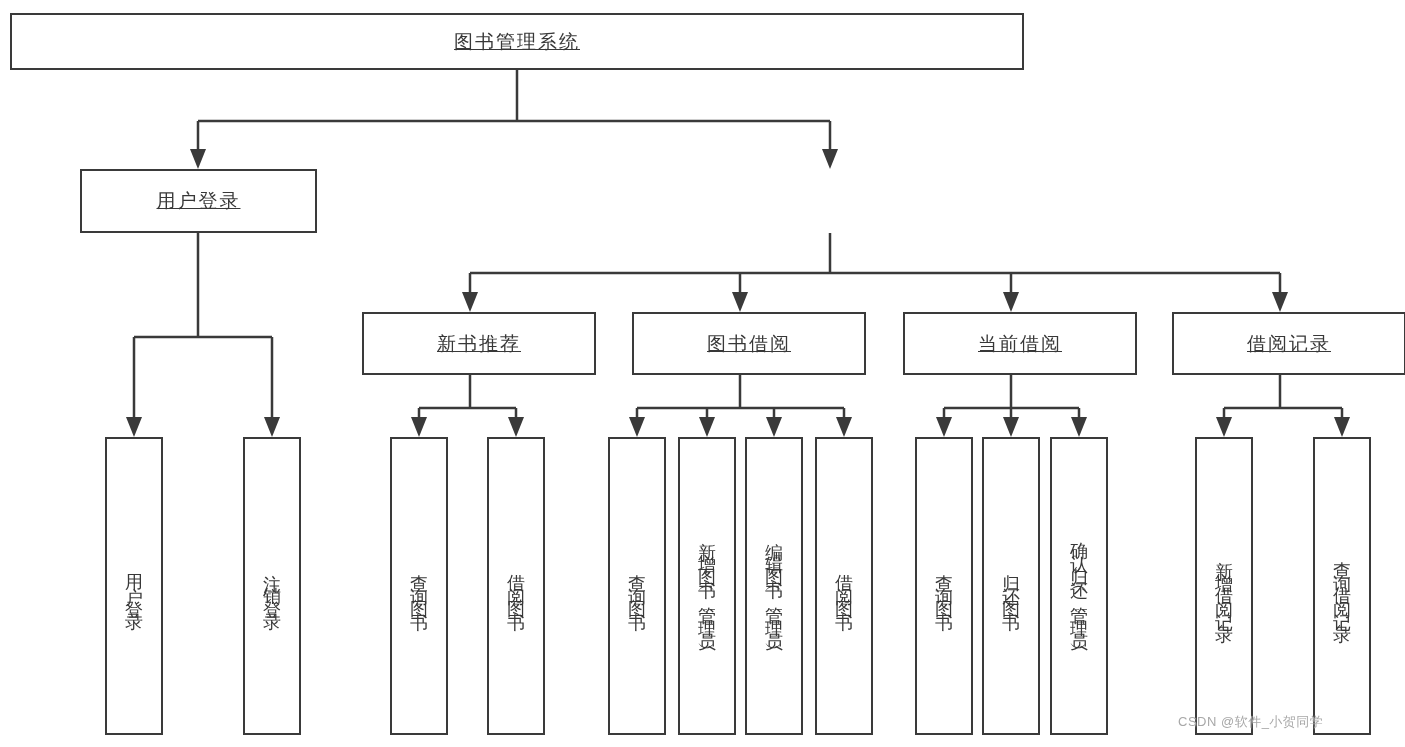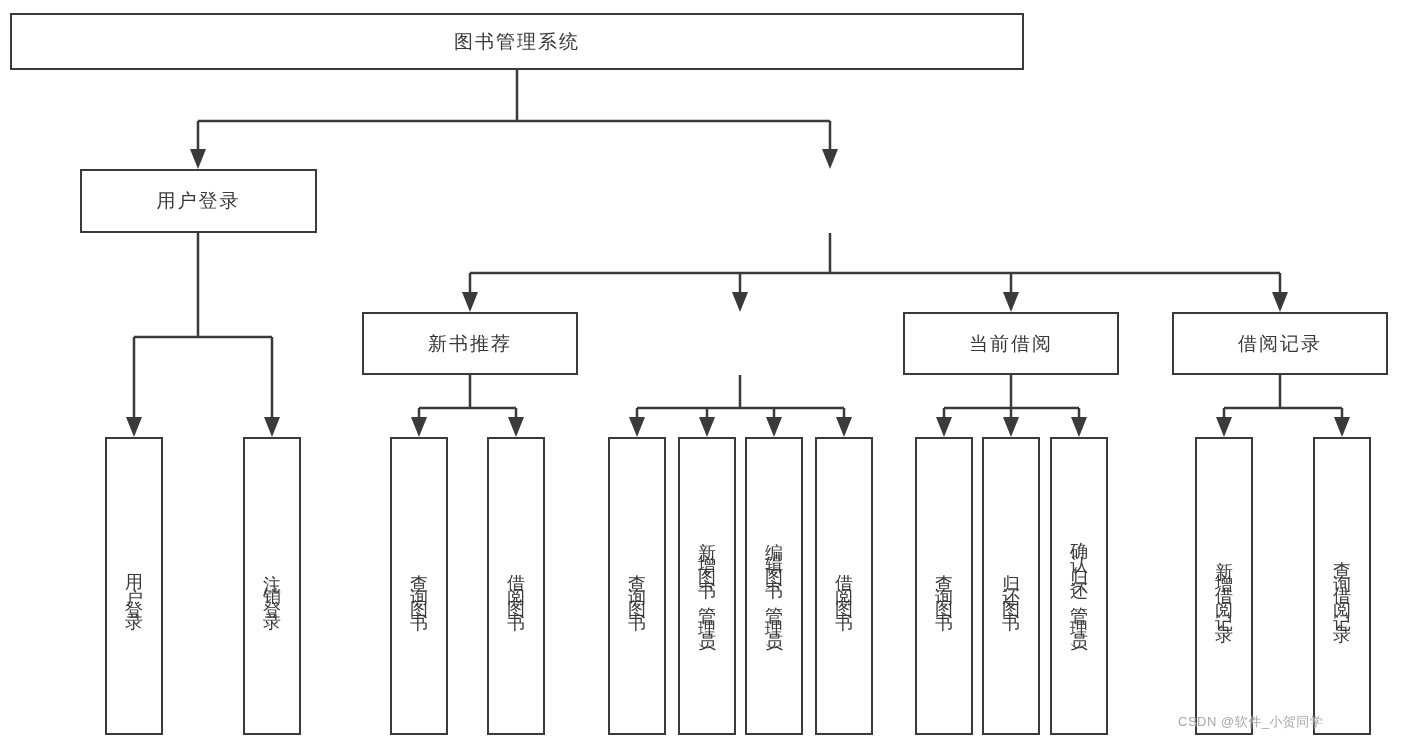--- a/index.html
+++ b/index.html
@@ -20,24 +20,24 @@
   .node {
     position: absolute;
     background: #ffffff;
     border: 2px solid #3a3a3a;
     color: #383838;
     display: flex;
     align-items: center;
     justify-content: center;
     text-align: center;
   }
-  .hbox { font-size: 19px; letter-spacing: 2px; }
+  .hbox { font-size: 19px; letter-spacing: 2px; text-decoration: underline; }
   .root { left: 10px; top: 13px; width: 1014px; height: 57px; }
   .l2   { top: 169px; width: 237px; height: 64px; }
-  .l3   { top: 312px; width: 216px; height: 63px; }
+  .l3   { top: 312px; width: 234px; height: 63px; }
   .leaf { top: 437px; width: 58px;  height: 298px; }
   .vtext {
     writing-mode: vertical-rl;
     text-orientation: mixed;
     font-size: 18px;
     line-height: 1;
     letter-spacing: 13px;
     color: #383838;
     white-space: nowrap;
   }
@@ -96,20 +96,23 @@
     <span>图书管理系统</span>
   </div>
 
   <div class="node hbox l2" style="left:80px">
     <span>用户登录</span>
   </div>
 
   <div class="node hbox l3" style="left:362px">
     <span>新书推荐</span>
   </div>
+  <div class="node hbox l3" style="left:632px">
+    <span>图书借阅</span>
+  </div>
   <div class="node hbox l3" style="left:903px">
     <span>当前借阅</span>
   </div>
   <div class="node hbox l3" style="left:1172px">
     <span>借阅记录</span>
   </div>
 
   <div class="node leaf" style="left:105px">
     <span class="vtext">用户登录</span>
   </div>

